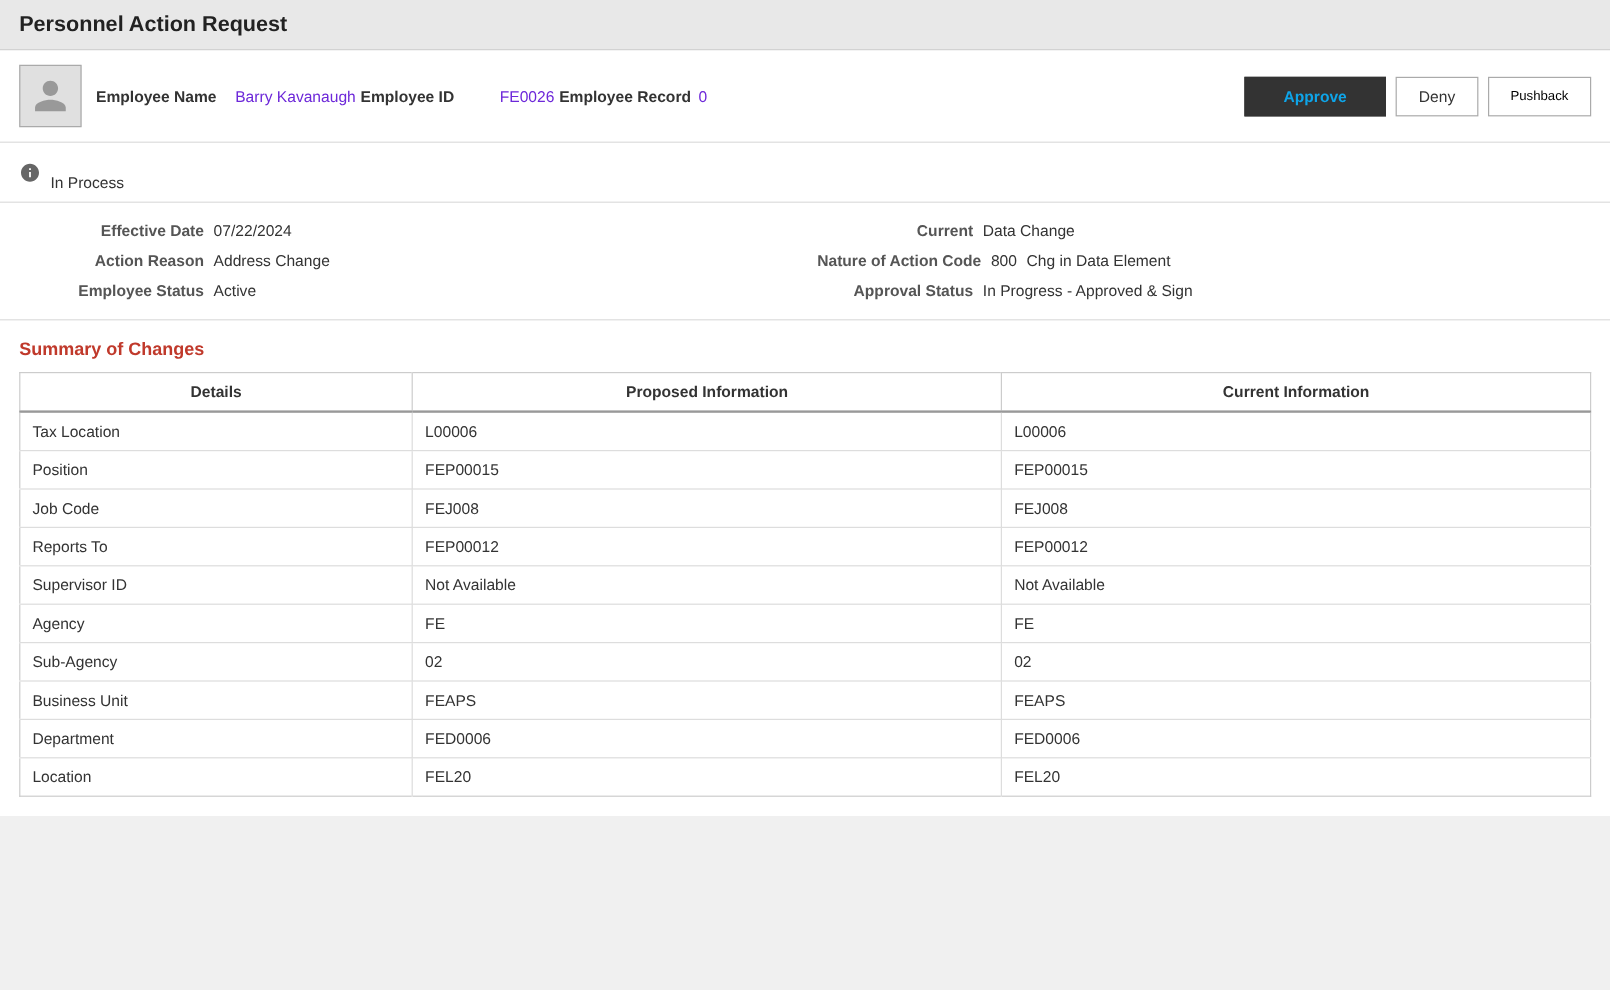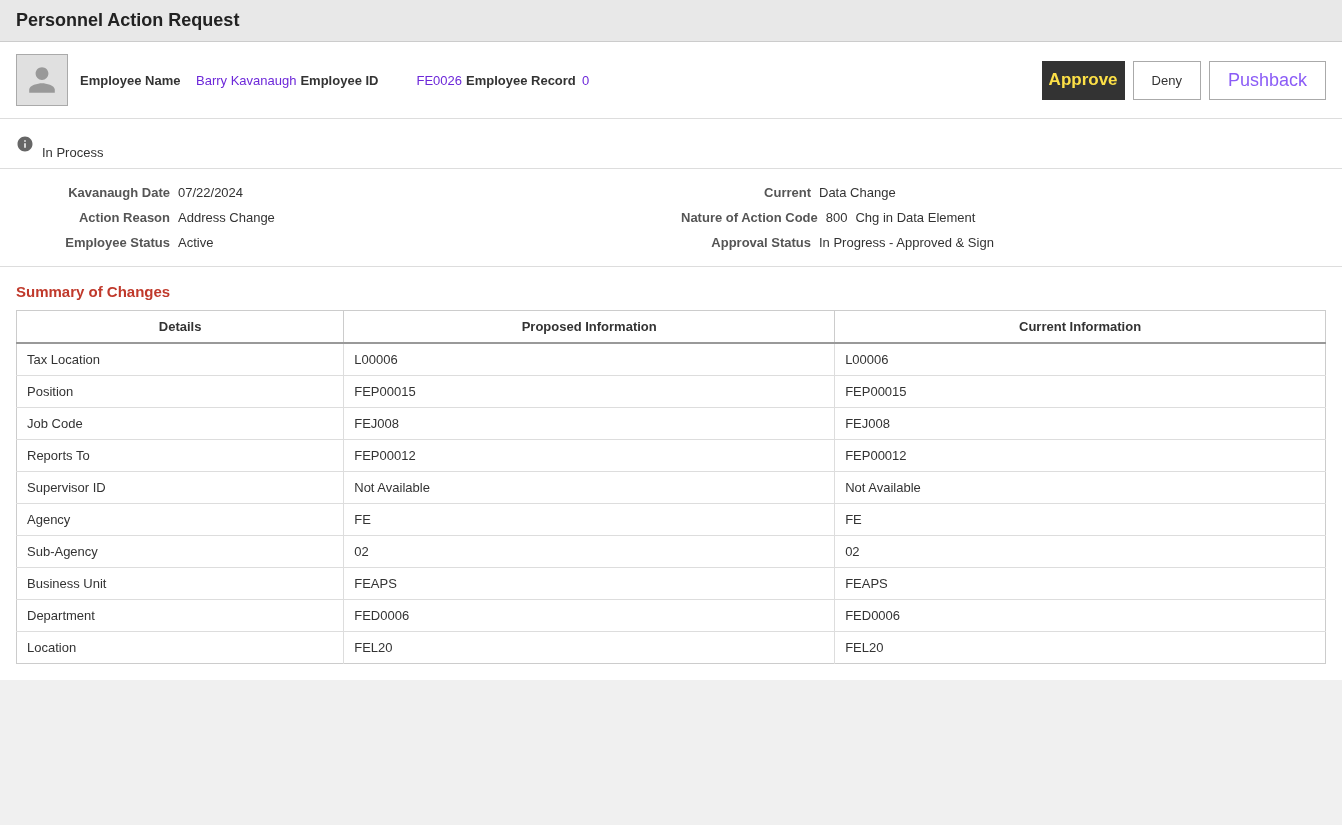--- a/index.html
+++ b/index.html
@@ -68,41 +68,41 @@
       font-size: 13px;
       color: #6d28d9;
     }
 
     .action-buttons {
       display: flex;
       gap: 8px;
     }
     .btn-approve {
       background: #333;
-      color: #fde047;
+      color: #0ea5e9;
       border: 1px solid #333;
-      padding: 8px 6px;
-      font-size: 17px;
+      padding: 8px 32px;
+      font-size: 13px;
       cursor: pointer;
       font-weight: bold;
     }
     .btn-deny {
       background: #fff;
       color: #333;
       border: 1px solid #aaa;
       padding: 8px 18px;
       font-size: 13px;
       cursor: pointer;
     }
     .btn-pushback {
       background: #fff;
-      color: #8b5cf6;
+      color: #000000;
       border: 1px solid #aaa;
       padding: 8px 18px;
-      font-size: 18px;
+      font-size: 11px;
       cursor: pointer;
     }
 
     
     .status-bar {
       padding: 8px 16px;
       display: flex;
       align-items: center;
       gap: 8px;
       border-bottom: 1px solid #ddd;
@@ -229,21 +229,21 @@
     <svg class="status-icon" viewBox="0 0 24 24">
       <path d="M12 2C6.48 2 2 6.48 2 12s4.48 10 10 10 10-4.48 10-10S17.52 2 12 2zm1 15h-2v-6h2v6zm0-8h-2V7h2v2z"></path>
     </svg>
     <span class="status-text">In Process</span>
   </div>
 
   <div class="details-section">
     <div class="details-grid">
 
       <div class="detail-item">
-        <span class="detail-label">Kavanaugh Date</span>
+        <span class="detail-label">Effective Date</span>
         <span class="detail-value">07/22/2024</span>
       </div>
 
       <div class="detail-item">
         <span class="detail-label">Current</span>
         <span class="detail-value">Data Change</span>
       </div>
 
       <div class="detail-item">
         <span class="detail-label">Action Reason</span>

